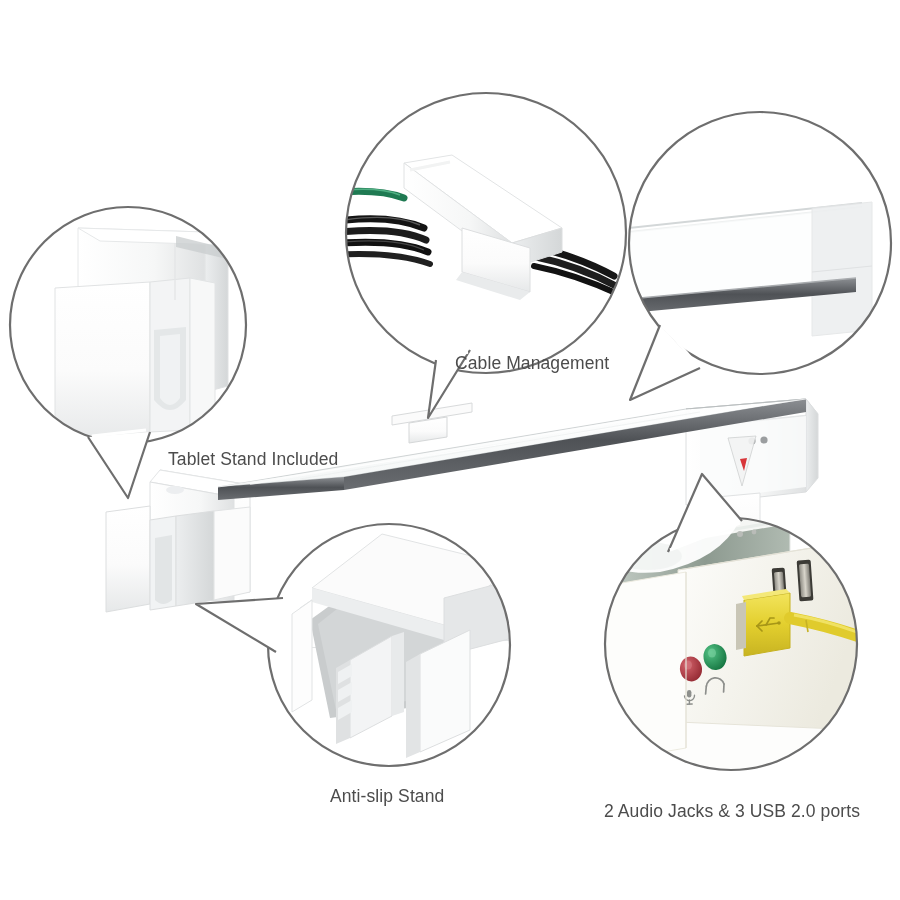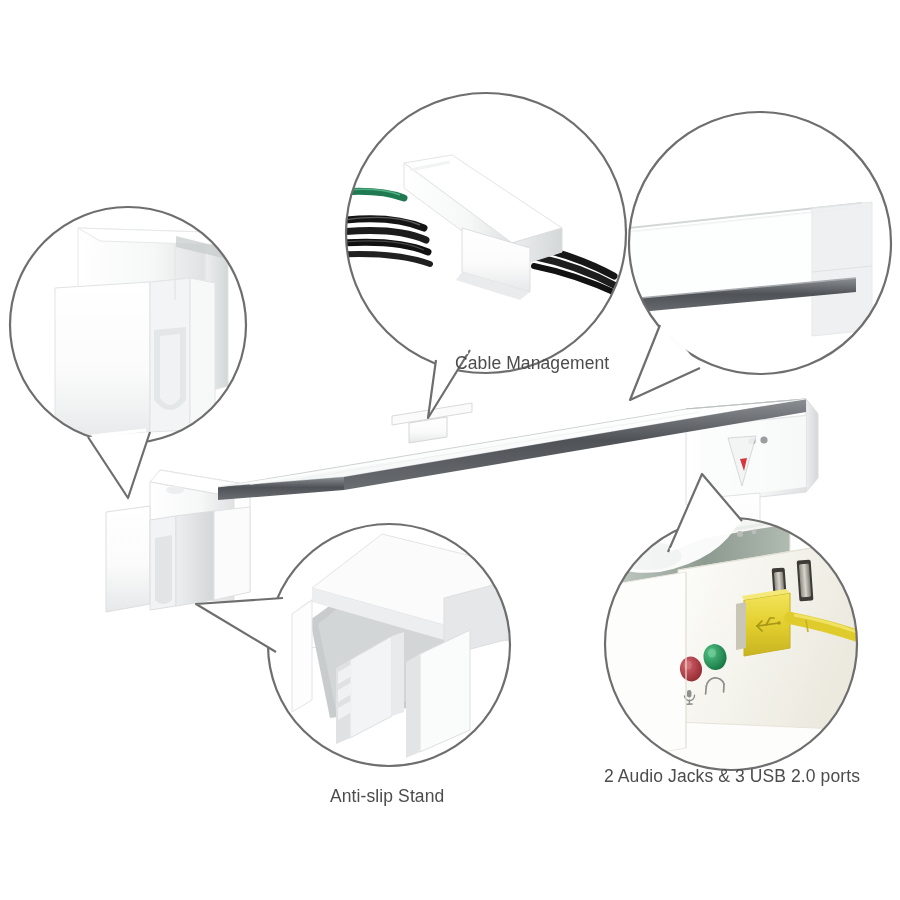--- a/index.html
+++ b/index.html
@@ -29,21 +29,21 @@
     color: #4c4c4c;
     font-size: 17.5px;
     letter-spacing: 0.1px;
     white-space: nowrap;
     font-family: "Liberation Sans", "DejaVu Sans", sans-serif;
   }
   #lbl-cable       { left: 455px; top: 353px; }
   #lbl-glass       { left: 700px; top: 369px; }
   #lbl-tablet      { left: 168px; top: 449px; }
   #lbl-antislip    { left: 330px; top: 786px; }
-  #lbl-ports       { left: 604px; top: 766px; }
+  #lbl-ports       { left: 604px; top: 801px; }
 </style>
 </head>
 <body>
 
 <div id="stage">
 
   <svg id="artboard" viewBox="0 0 900 900" xmlns="http://www.w3.org/2000/svg">
     <defs>
 
       <linearGradient id="gWhiteV" x1="0" y1="0" x2="0" y2="1">
@@ -366,18 +366,19 @@
       <circle cx="731" cy="644" r="126" fill="none" stroke="#6e6e6e" stroke-width="2.2"></circle>
 
       <path d="M668,552 L702,474 L742,521" fill="#ffffff" stroke="#6e6e6e" stroke-width="2.2" stroke-linejoin="round"></path>
       <path d="M670,550 L740,523" stroke="#ffffff" stroke-width="3" fill="none"></path>
     </g>
   </svg>
 
   <div class="lbl" id="lbl-cable">Cable Management</div>
 
 
+  <div class="lbl" id="lbl-tablet">Tablet Stand Included</div>
 
   <div class="lbl" id="lbl-antislip">Anti-slip Stand</div>
 
   <div class="lbl" id="lbl-ports">2 Audio Jacks &amp; 3 USB 2.0 ports</div>
 
 </div>
 
 </body></html>

